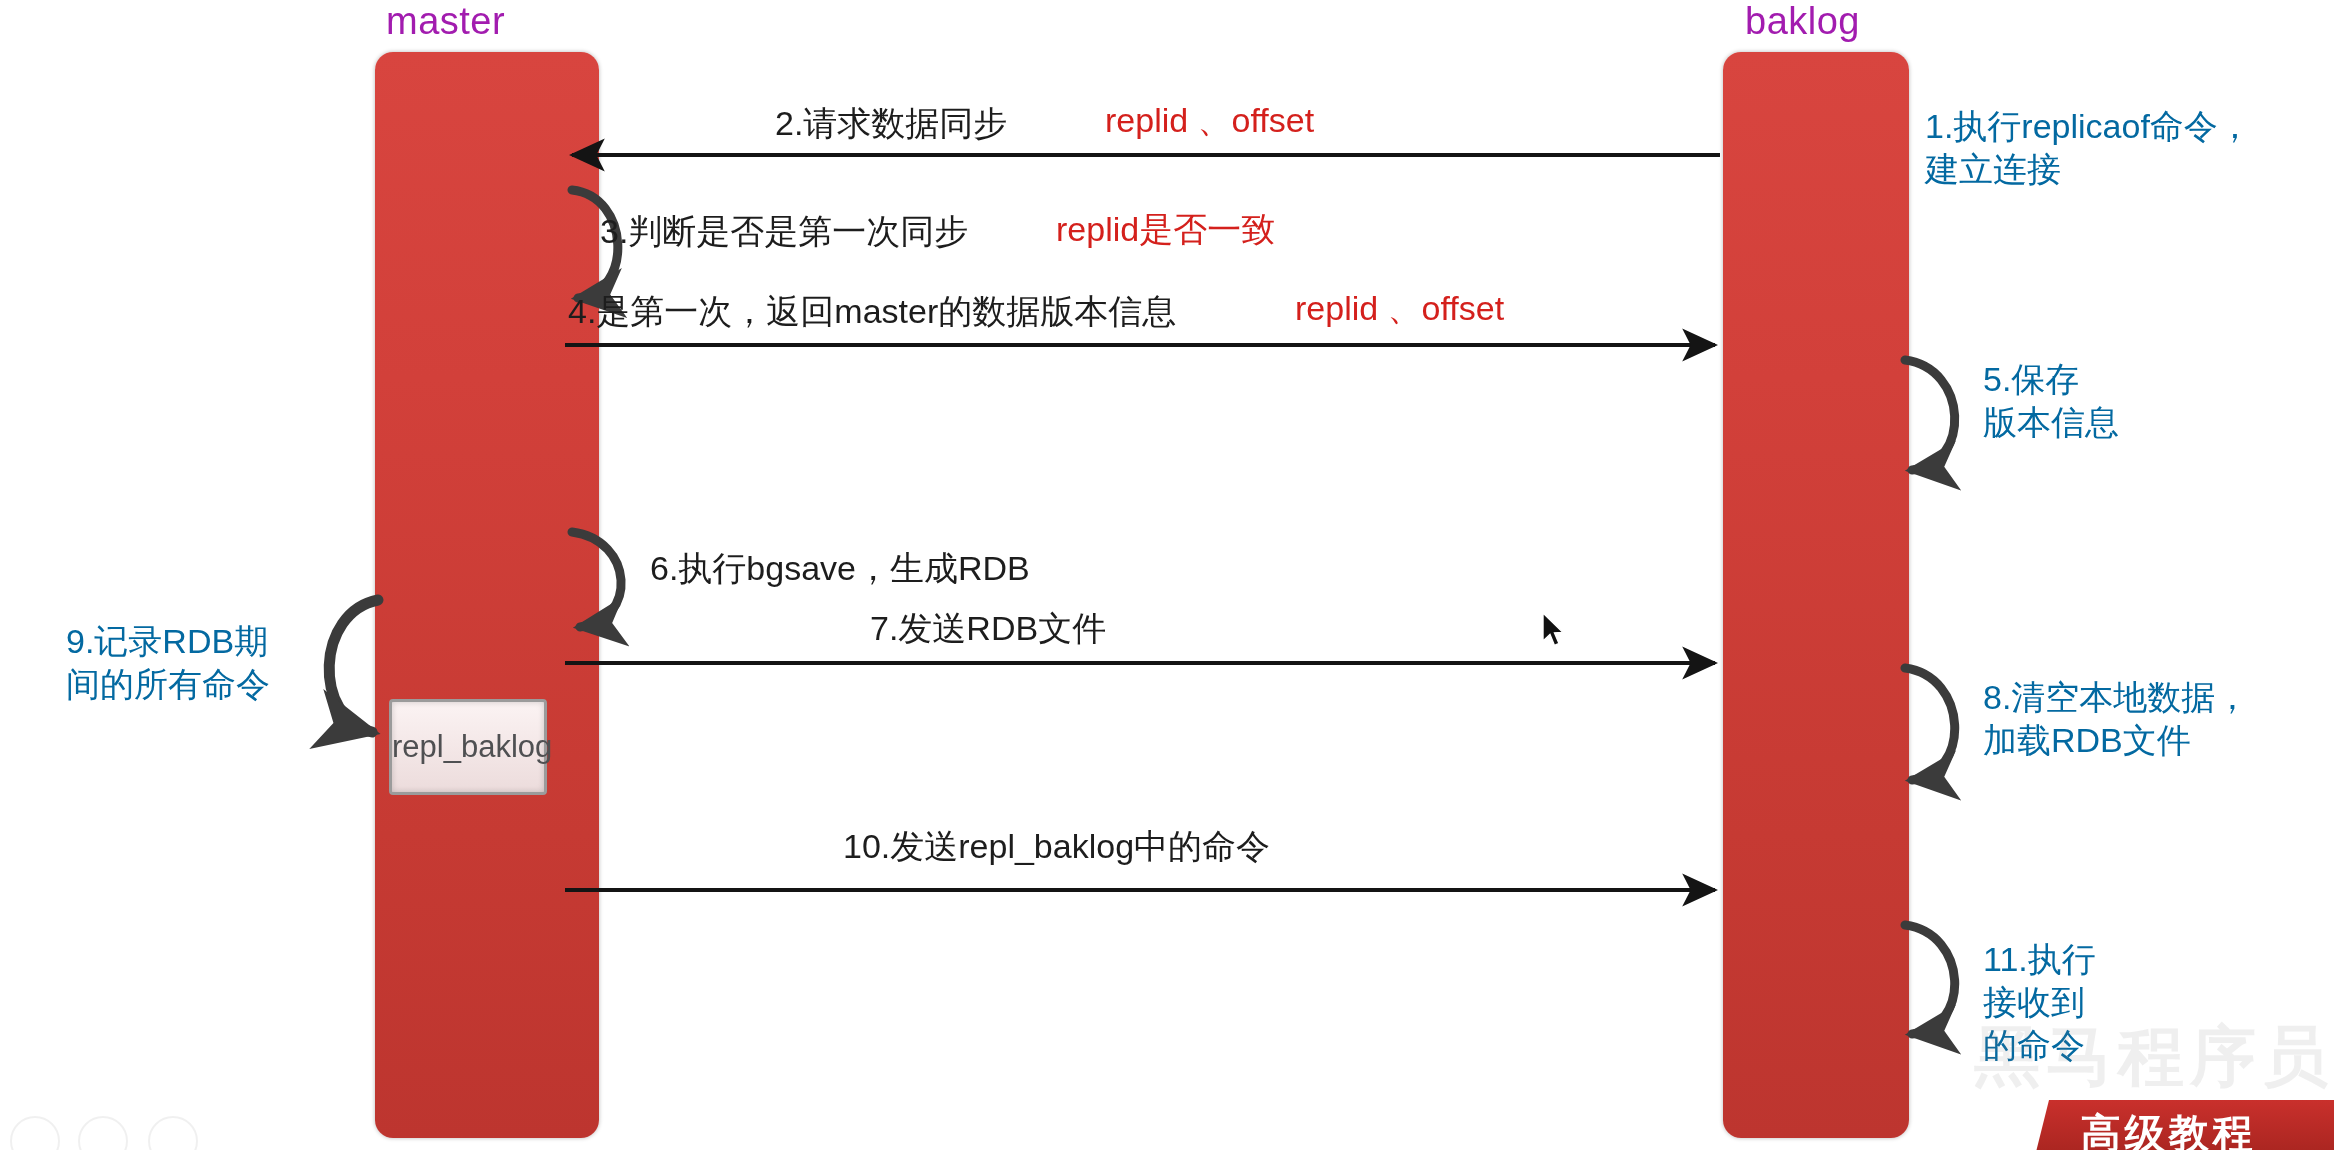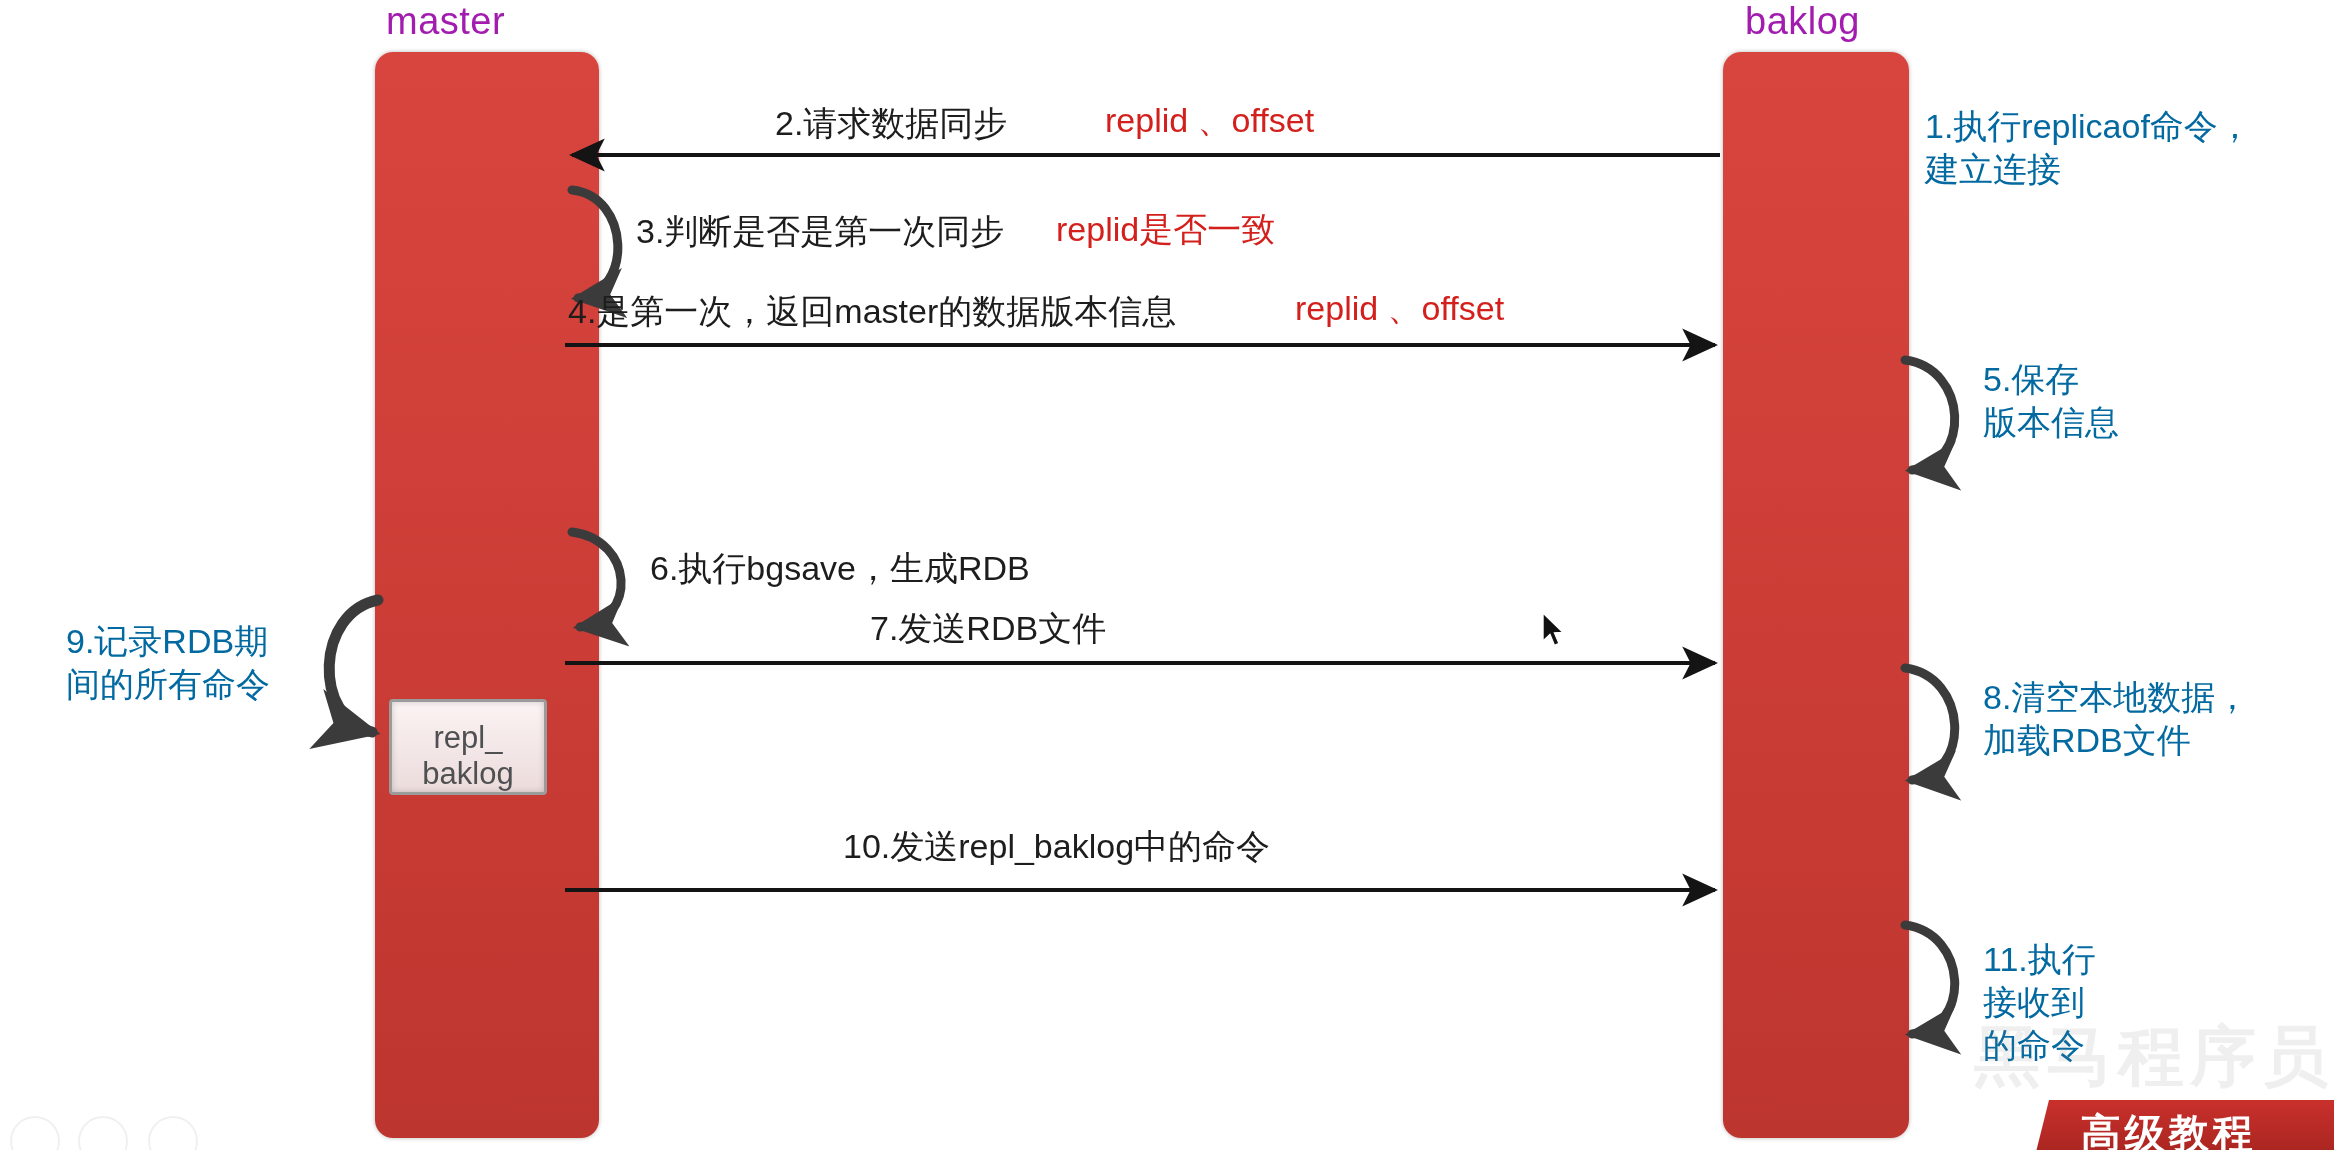--- a/index.html
+++ b/index.html
@@ -43,23 +43,23 @@
     position: absolute;
     left: 389px;
     top: 699px;
     width: 152px;
     height: 90px;
     background: linear-gradient(180deg, #fbf3f3 0%, #f3e6e6 55%, #ecdcdc 100%);
     border: 3px solid #9b9b9b;
     border-radius: 4px;
     box-shadow: inset 0 0 6px rgba(0,0,0,0.18);
     display: flex;
-    flex-direction: column;
+    flex-direction: row;
     align-items: center;
-    justify-content: flex-end;
+    justify-content: space-between;
     line-height: 1.16;
   }
   #repl-baklog-box span {
     font-size: 31px;
     color: #4f5052;
     white-space: nowrap;
   }
 
   
   .msg {
@@ -195,21 +195,21 @@
     <div>建立连接</div>
   </div>
 
   <div class="msg" style="left:775px; top:103px;">
     <span>2.请求数据同步</span>
   </div>
   <div class="msg" style="left:1105px; top:100px;">
     <span class="hl">replid 、offset</span>
   </div>
 
-  <div class="msg" style="left:636px; top:211px;">
+  <div class="msg" style="left:600px; top:211px;">
     <span>3.判断是否是第一次同步</span>
   </div>
   <div class="msg" style="left:1032px; top:209px;margin-left:24px;">
     <span class="hl">replid是否一致</span>
   </div>
 
   <div class="msg" style="left:568px; top:291px;">
     <span>4.是第一次，返回master的数据版本信息</span>
   </div>
   <div class="msg" style="left:1295px; top:288px;">

